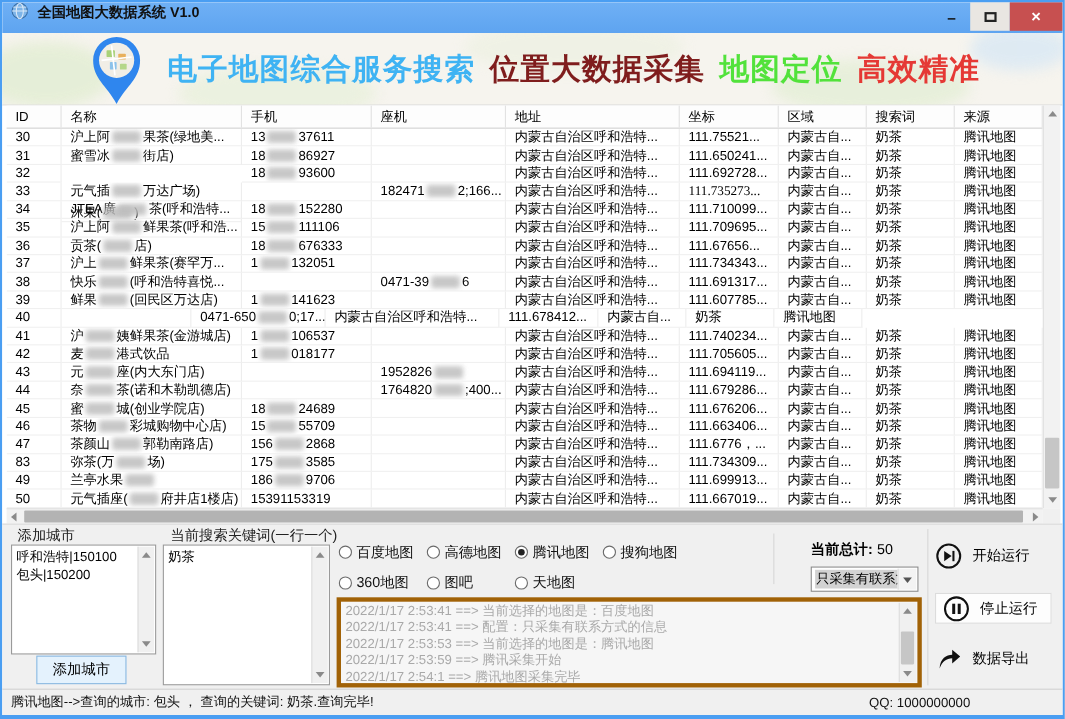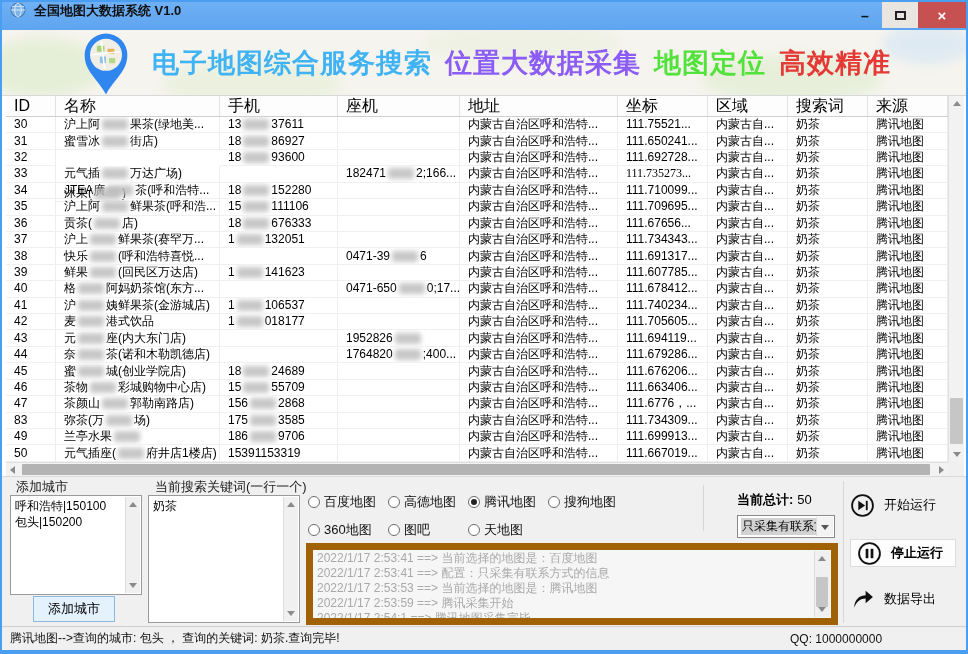--- a/index.html
+++ b/index.html
@@ -16,21 +16,21 @@
   .btn-close{width:48px;height:26px;background:#c75050;color:#fff;display:flex;align-items:center;justify-content:center;font-size:15px;font-weight:bold;}
   
   .banner{position:absolute;left:0;top:28px;width:964px;height:66px;background:#f6f4ee;overflow:hidden;border-bottom:1px solid #d8d8d8;}
   .deco{position:absolute;border-radius:50%;filter:blur(6px);opacity:.8;}
   .banner .headline{position:absolute;left:150px;top:0;height:66px;display:flex;align-items:center;gap:13px;white-space:nowrap;}
   .banner .seg{font-size:27px;font-weight:bold;letter-spacing:1px;}
   .logo{position:absolute;left:72px;top:2px;}
   
   .tablewrap{position:absolute;left:0;top:94px;width:964px;height:380px;background:#fff;}
   .thead{position:absolute;left:4px;top:0;width:942px;height:21px;display:flex;background:#fdfdfd;border-bottom:1px solid #cfcfcf;}
-  .thead .cell{font-size:16px;color:#000;display:flex;align-items:center;padding-left:8px;border-right:1px solid #e2e2e2;height:100%;}
+  .thead .cell{font-size:12px;color:#000;display:flex;align-items:center;padding-left:8px;border-right:1px solid #e2e2e2;height:100%;}
   .tbody{position:absolute;left:4px;top:21px;width:942px;height:345px;overflow:hidden;}
   .trow{display:flex;height:16.43px;background:#fff;}
   .trow .cell{font-size:12px;color:#000;line-height:15px;display:flex;align-items:center;padding-left:8px;border-right:1px solid #ededed;border-bottom:1px solid #f0f0f0;height:100%;white-space:nowrap;overflow:hidden;}
   .redact{display:inline-block;width:26px;height:11px;background:#bdbdbd;border-radius:2px;filter:blur(2.5px);opacity:.85;margin:0 2px;flex:none;}
   
   .vscroll{position:absolute;left:946px;top:0;width:16px;height:366px;background:#f2f2f2;border-left:1px solid #e0e0e0;}
   .hscroll{position:absolute;left:4px;top:366px;width:942px;height:14px;background:#f2f2f2;border-top:1px solid #e0e0e0;}
   .corner{position:absolute;left:946px;top:366px;width:16px;height:14px;background:#f0f0f0;}
   .arr{position:absolute;width:0;height:0;}
   .arr.up{left:4px;top:5px;border-left:4px solid transparent;border-right:4px solid transparent;border-bottom:5px solid #8a8a8a;}
@@ -42,21 +42,21 @@
   
   .bottom{position:absolute;left:0;top:474px;width:964px;height:150px;background:#f0f0f0;border-top:1px solid #d9d9d9;font-size:12px;}
   .grouplabel{position:absolute;color:#222;font-size:13px;}
   .fakearea{position:absolute;background:#fff;border:1px solid #9a9a9a;font-size:12px;line-height:16px;color:#000;padding:2px 18px 2px 4px;white-space:pre-wrap;overflow:hidden;}
   .fakescroll{position:absolute;top:1px;bottom:1px;right:1px;width:15px;background:#f0f0f0;border-left:1px solid #ddd;}
   .addcity-btn{position:absolute;left:31px;top:119px;width:82px;height:26px;background:#e4f2fd;border:1px solid #8ab8e0;font-size:13px;color:#000;display:flex;align-items:center;justify-content:center;}
   .radio-row{position:absolute;left:306px;display:flex;}
   .radio{display:flex;align-items:center;width:80px;font-size:13px;color:#111;}
   .radio .rb{width:12px;height:12px;border:1px solid #6a6a6a;border-radius:50%;background:#fff;margin-right:4px;position:relative;flex:none;}
   .radio .rb.on::after{content:"";position:absolute;left:2px;top:2px;width:6px;height:6px;border-radius:50%;background:#222;}
-  .logbox{position:absolute;left:304px;top:66px;width:532px;height:82px;background:#f6f6f6;border:7px solid #a16207;overflow:hidden;}
+  .logbox{position:absolute;left:304px;top:66px;width:532px;height:82px;background:#f6f6f6;border:4px solid #a16207;overflow:hidden;}
   .logbox .lines{position:absolute;left:4px;top:1px;right:18px;color:#a9a9a9;font-size:12px;line-height:15px;white-space:nowrap;}
   .divider{position:absolute;width:1px;background:#d6d6d6;}
   .summary{position:absolute;left:735px;top:14px;font-size:13px;color:#000;font-weight:bold;}
   .summary .val{font-weight:normal;margin-left:4px;}
   .dropdown{position:absolute;left:735px;top:38px;width:98px;height:23px;background:#fff;border:1px solid #8a8a8a;display:flex;align-items:center;}
   .dropdown .sel{margin-left:3px;background:#d2d2d2;padding:0 1px;font-size:12px;white-space:nowrap;overflow:hidden;max-width:75px;}
   .dropdown .dbtn{position:absolute;right:1px;top:1px;bottom:1px;width:17px;background:#f3f3f3;border-left:1px solid #ddd;}
   .dropdown .dbtn::after{content:"";position:absolute;left:4px;top:8px;border-left:4px solid transparent;border-right:4px solid transparent;border-top:5px solid #555;}
   .actions{position:absolute;left:843px;top:0;width:121px;height:150px;}
   .actbtn{position:absolute;left:5px;width:106px;height:28px;display:flex;align-items:center;}
@@ -99,21 +99,21 @@
       <path d="M32 82 C20 60 4 52 4 30 A28 28 0 1 1 60 30 C60 52 44 60 32 82 Z" fill="#2f86ee"></path>
       <circle cx="32" cy="30" r="21" fill="#f1eee6"></circle>
       <rect x="20" y="18" width="10" height="8" rx="1" fill="#a8d178"></rect>
       <rect x="34" y="22" width="9" height="7" rx="1" fill="#e8b05c"></rect>
       <rect x="24" y="32" width="8" height="9" rx="1" fill="#8cc2ea"></rect>
       <rect x="36" y="34" width="8" height="7" rx="1" fill="#b5d78a"></rect>
       <path d="M14 30 L50 26 M26 12 L30 48" stroke="#ffffff" stroke-width="2" fill="none"></path>
     </svg>
     <div class="headline">
         <span class="seg" style="color: rgb(63, 179, 243);">电子地图综合服务搜索</span>
-        <span class="seg" style="color: #8b5cf6;">位置大数据采集</span>
+        <span class="seg" style="color: #7f1d1d;">位置大数据采集</span>
         <span class="seg" style="color: rgb(82, 226, 59);">地图定位</span>
         <span class="seg" style="color: rgb(229, 57, 53);">高效精准</span>
       </div>
   </div>
 
   <div class="tablewrap">
     <div class="thead">
         <div class="cell" style="width: 50px;">ID</div>
         <div class="cell" style="width: 164px;">名称</div>
         <div class="cell" style="width: 118px;">手机</div>
@@ -230,21 +230,20 @@
           <div class="cell" style="width: 118px;">1<span class="redact"></span>141623</div>
           <div class="cell" style="width: 122px;"></div>
           <div class="cell" style="width: 158px;">内蒙古自治区呼和浩特...</div>
           <div class="cell" style="width: 90px;">111.607785...</div>
           <div class="cell" style="width: 80px;">内蒙古自...</div>
           <div class="cell" style="width: 80px;">奶茶</div>
           <div class="cell" style="width: 80px;">腾讯地图</div>
         </div>
         <div class="trow">
           <div class="cell" style="width: 50px;">40</div>
-          <div class="cell" style="width: 164px;">格<span class="redact"></span>阿妈奶茶馆(东方...</div>
           <div class="cell" style="width: 118px;"></div>
           <div class="cell" style="width: 122px;">0471-650<span class="redact"></span>0;17...</div>
           <div class="cell" style="width: 158px;">内蒙古自治区呼和浩特...</div>
           <div class="cell" style="width: 90px;">111.678412...</div>
           <div class="cell" style="width: 80px;">内蒙古自...</div>
           <div class="cell" style="width: 80px;">奶茶</div>
           <div class="cell" style="width: 80px;">腾讯地图</div>
         </div>
         <div class="trow">
           <div class="cell" style="width: 50px;">41</div>
@@ -452,21 +451,21 @@
         <div class="actbtn" style="top: 14px;">
           <span style="display: flex;">
             <svg width="25" height="25" viewBox="0 0 24 24">
               <circle cx="12" cy="12" r="10" fill="none" stroke="#111" stroke-width="1.8"></circle>
               <path d="M8 7.5l6.5 4.5L8 16.5z" fill="#111"></path>
               <rect x="15.2" y="7.5" width="1.8" height="9" fill="#111"></rect>
             </svg>
           </span>
           <span class="lbl">开始运行</span>
         </div>
-        <div class="actbtn boxed" style="top: 62px; font-weight: bold;">
+        <div class="actbtn boxed" style="top: 62px;">
           <span style="display: flex;">
             <svg width="25" height="25" viewBox="0 0 24 24">
               <circle cx="12" cy="12" r="10" fill="none" stroke="#111" stroke-width="1.8"></circle>
               <rect x="8.3" y="7.5" width="2.6" height="9" fill="#111"></rect>
               <rect x="13.1" y="7.5" width="2.6" height="9" fill="#111"></rect>
             </svg>
           </span>
           <span class="lbl">停止运行</span>
         </div>
         <div class="actbtn" style="top: 108px;">

